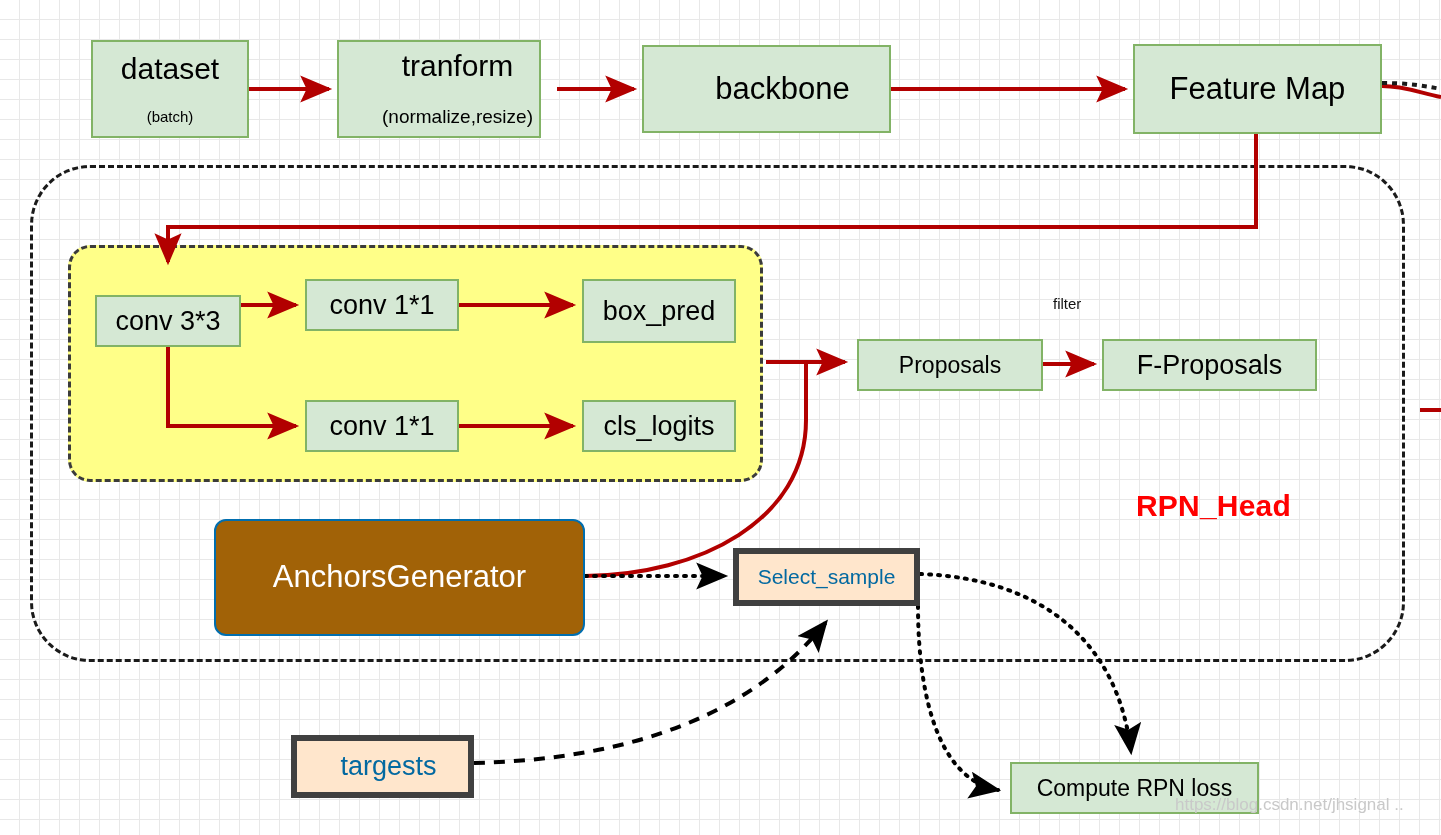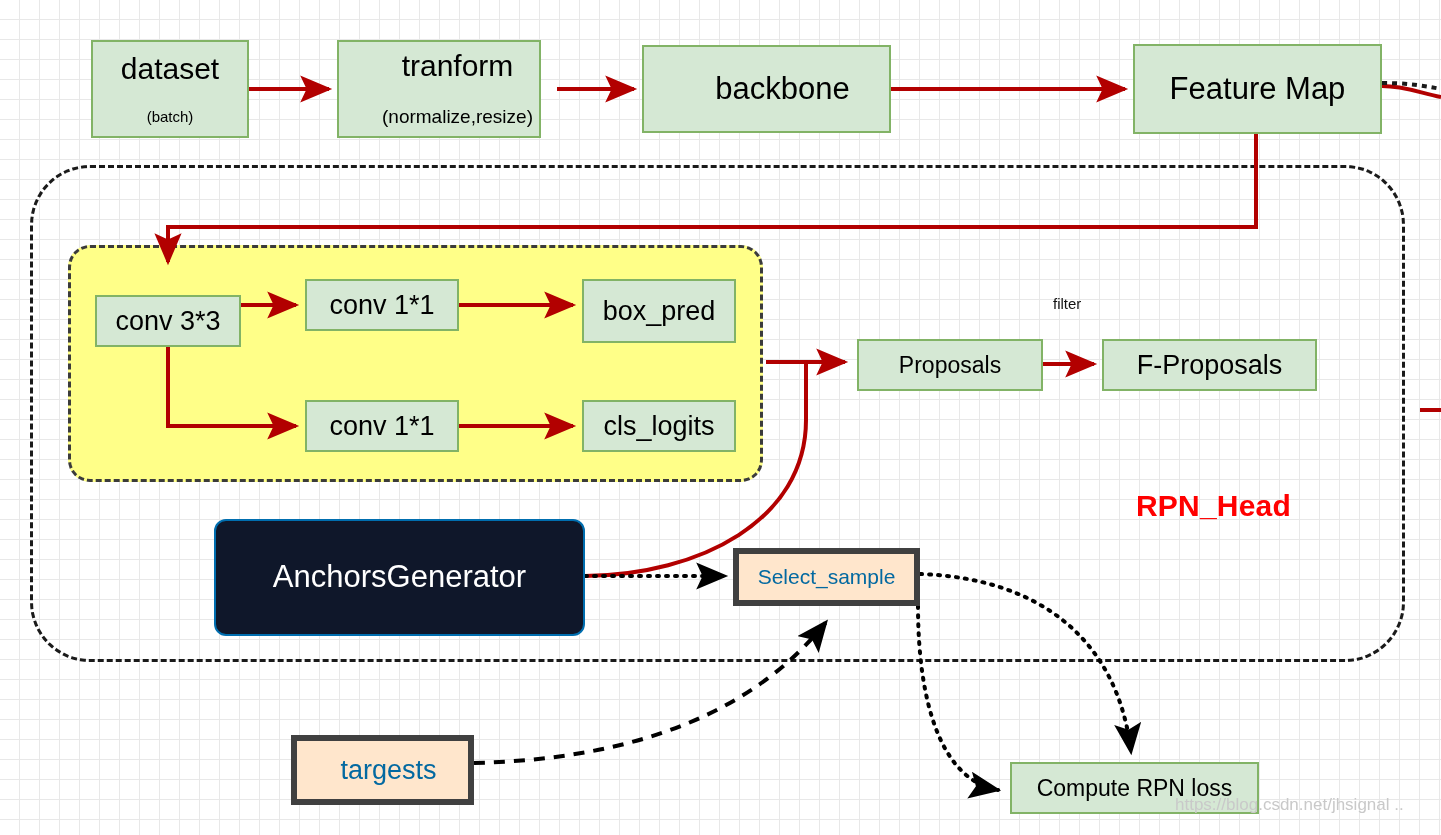--- a/index.html
+++ b/index.html
@@ -13,21 +13,21 @@
       linear-gradient(to right, #cfcfcf 1px, transparent 1px),
       linear-gradient(to bottom, #cfcfcf 1px, transparent 1px);
     background-size:20px 20px,20px 20px,60px 60px,60px 60px;
     background-position:-1px -1px,-1px -1px,-1px -1px,-1px -1px;
   }
   svg.layer{position:absolute;left:0;top:0;width:1441px;height:835px;overflow:visible;}
   .node{position:absolute;box-sizing:border-box;display:flex;flex-direction:column;
         align-items:center;justify-content:center;text-align:center;}
   .green{background:#d5e8d4;border:2px solid #82b366;color:#000;gap:23px;}
   .orange{background:#ffe6cc;border:6px solid #404040;color:#0369a1;}
-  .blue{background:#0f172a;border:2px solid #006eaf;color:#fff;border-radius:12px;}
+  .blue{background:#a16207;border:2px solid #006eaf;color:#fff;border-radius:12px;}
   .yellowgrp{position:absolute;background:#ffff88;border:3px dashed #3b3b3b;border-radius:22px;box-sizing:border-box;}
   .rpnbox{position:absolute;border:3px dashed #1a1a1a;border-radius:60px;box-sizing:border-box;}
   .lbl-main{line-height:1.05;}
   .lbl-sub{line-height:1.1;}
   .rpnlabel{position:absolute;color:#ff0000;font-weight:bold;font-size:30px;letter-spacing:.2px;}
   .filterlabel{position:absolute;color:#111;font-size:15px;}
   .wm{position:absolute;color:#c9c9c9;font-size:17px;white-space:nowrap;}
 </style>
 </head>
 <body>
@@ -144,21 +144,21 @@
   </div>
 
   <div class="node blue" style="left:214px;top:519px;width:371px;height:117px;">
     <div class="lbl-main" style="font-size:31px;">AnchorsGenerator</div>
   </div>
 
   <div class="node orange" style="left:733px;top:548px;width:187px;height:58px;">
     <div class="lbl-main" style="font-size:21px;">Select_sample</div>
   </div>
 
-  <div class="node orange" style="left:291px;top:735px;width:183px;height:70px;padding-left:12px;">
+  <div class="node orange" style="left:291px;top:735px;width:183px;height:63px;padding-left:12px;">
     <div class="lbl-main" style="font-size:27px;">targests</div>
   </div>
 
   <div class="node green" style="left:1010px;top:762px;width:249px;height:52px;justify-content:center;">
     <div class="lbl-main" style="font-size:23px;">Compute RPN loss</div>
   </div>
 
   <div class="rpnlabel" style="left:1136px;top:489px;">RPN_Head</div>
 
   <div class="filterlabel" style="left:1053px;top:295px;">filter</div>

